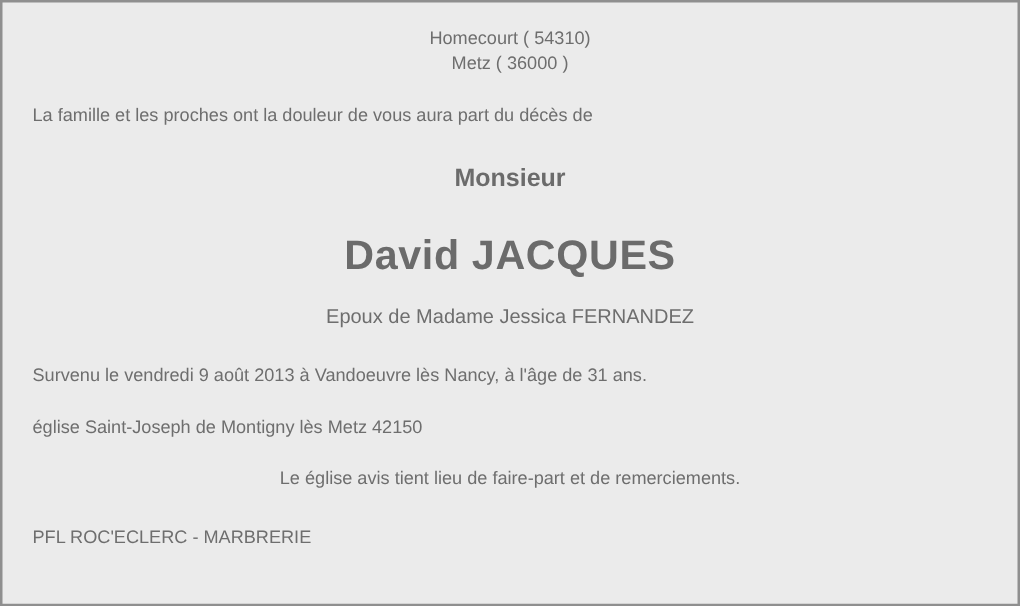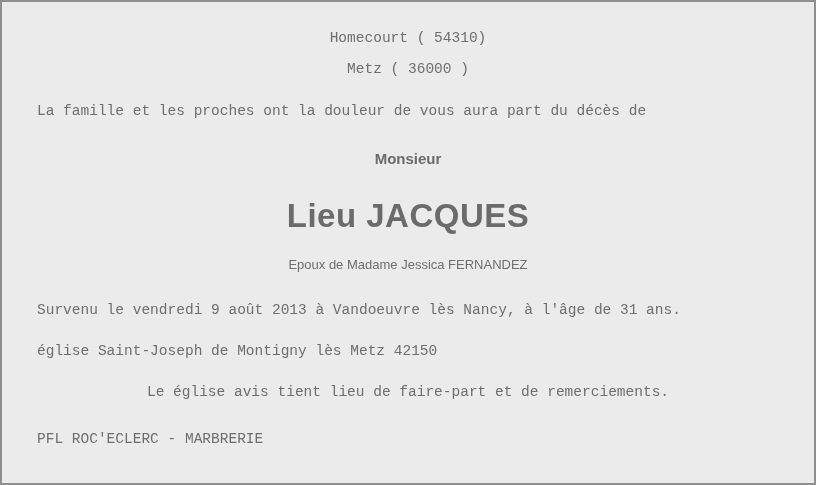--- a/index.html
+++ b/index.html
@@ -18,50 +18,49 @@
     width: 816px;
     height: 485px;
     background: #ebebeb;
     border: 2px solid #8f8f8f;
     padding: 16px 24px 10px 24px;
     color: #6e6e6e;
   }
   .line {
     font-size: 14.5px;
     line-height: 1.45;
-    margin: 11px;
-    font-family: Liberation Mono, monospace;
+    margin: 0;
   }
   .center { text-align: center; }
   .left { text-align: left; }
 
   .loc-block {
     margin-top: 4px;
     margin-bottom: 22px;
   }
   .loc-block .line { line-height: 1.35; }
 
   .intro {
     margin-bottom: 28px;
   }
   .monsieur {
-    font-size: 15px;
+    font-size: 20px;
     font-weight: bold;
     color: #6b6b6b;
     margin-bottom: 30px;
   }
   .deceased-name {
     font-size: 33px;
     font-weight: bold;
     color: #6b6b6b;
     letter-spacing: 0.5px;
     margin-bottom: 22px;
   }
   .spouse {
-    font-size: 13px;
+    font-size: 16px;
     margin-bottom: 28px;
   }
   .passing {
     margin-bottom: 20px;
   }
   .ceremony {
     margin-bottom: 20px;
   }
   .ceremony .line + .line { margin-top: 2px; }
   .resting {
@@ -83,21 +82,21 @@
     <p class="line center">Homecourt ( 54310)</p>
     <p class="line center">Metz ( 36000 )</p>
   </div>
 
   <div class="intro">
     <p class="line left">La famille et les proches ont la douleur de vous aura part du décès de</p>
   </div>
 
   <div class="monsieur center">Monsieur</div>
 
-  <div class="deceased-name center">Lieu JACQUES</div>
+  <div class="deceased-name center">David JACQUES</div>
 
   <div class="spouse center">Epoux de Madame Jessica FERNANDEZ</div>
 
   <div class="passing">
     <p class="line left">Survenu le vendredi 9 août 2013 à Vandoeuvre lès Nancy, à l'âge de 31 ans.</p>
   </div>
 
   <div class="ceremony">
     <p class="line left">église Saint-Joseph de Montigny lès Metz 42150</p>
   </div>

